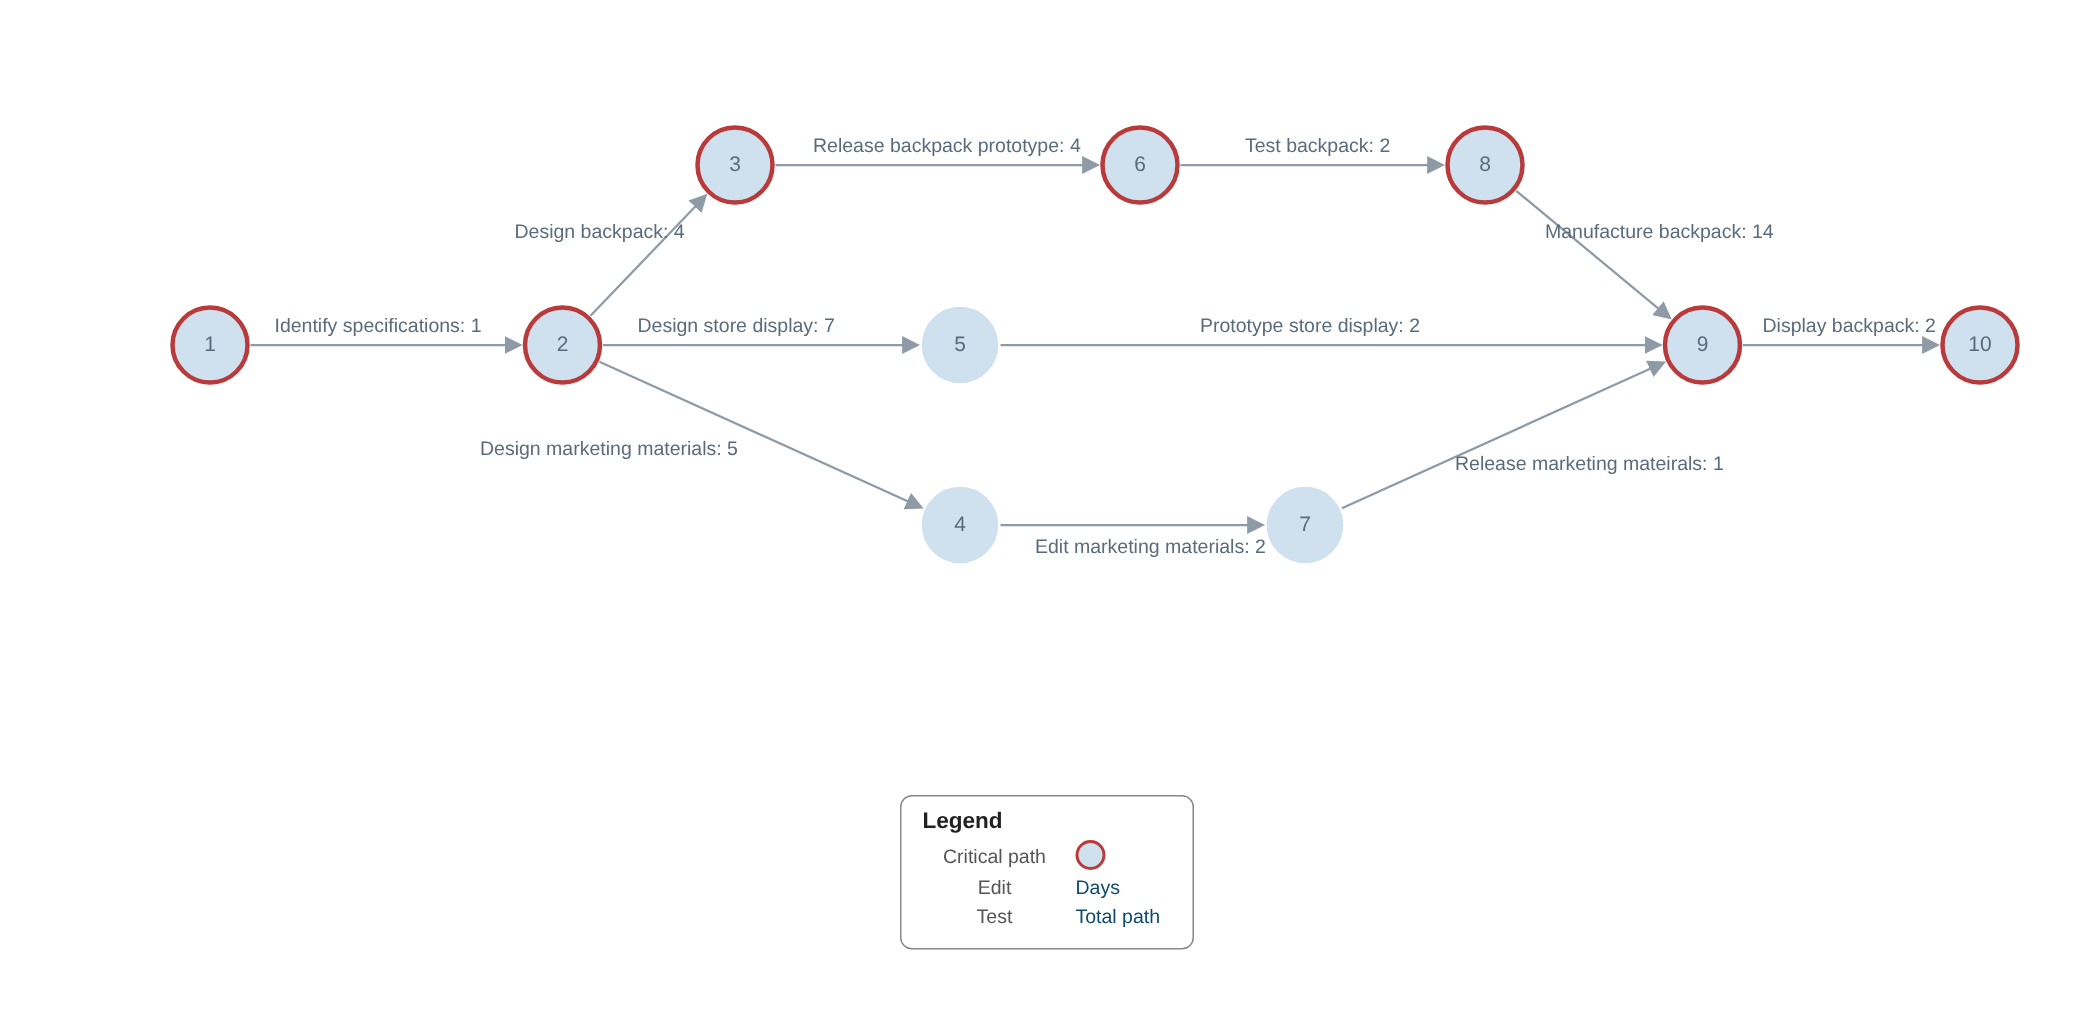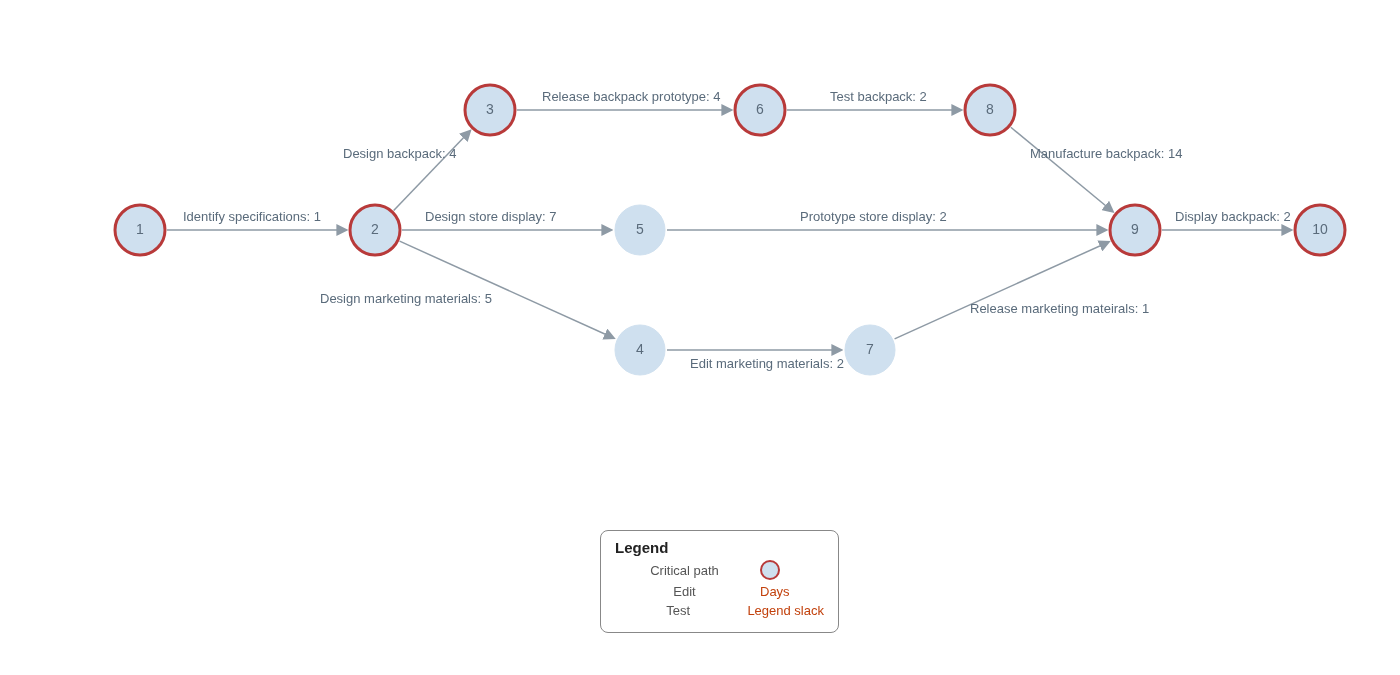--- a/index.html
+++ b/index.html
@@ -24,21 +24,21 @@
   }
   .edge-label {
     fill: #5a6b7b;
     font-size: 13px;
     dominant-baseline: middle;
   }
   .legend {
     position: absolute;
     left: 600px;
     top: 530px;
-    width: 239px;
+    width: 196px;
     border: 1px solid #888;
     border-radius: 8px;
     padding: 8px 14px 10px 14px;
     font-size: 13px;
     color: #444;
     box-sizing: border-box;
     background: #fff;
   }
   .legend-title {
     font-weight: bold;
@@ -54,21 +54,21 @@
   .legend-left {
     flex: 1;
     text-align: center;
     color: #555;
     padding-right: 6px;
   }
   .legend-right {
     flex: 0 0 auto;
     min-width: 64px;
     text-align: left;
-    color: #c2410c;
+    color: #0c4a6e;
   }
   .legend-swatch {
     display: inline-block;
     width: 16px; height: 16px;
     border-radius: 50%;
     border: 2px solid #b83a3a;
     background: #cfe0ef;
     vertical-align: middle;
   }
 </style>
@@ -136,15 +136,15 @@
   <div class="legend-row">
     <span class="legend-left">Critical path</span>
     <span class="legend-right"><span class="legend-swatch"></span></span>
   </div>
   <div class="legend-row">
     <span class="legend-left">Edit</span>
     <span class="legend-right">Days</span>
   </div>
   <div class="legend-row">
     <span class="legend-left">Test</span>
-    <span class="legend-right">Legend slack</span>
+    <span class="legend-right">Total path</span>
   </div>
 </div>
 
 </body></html>

